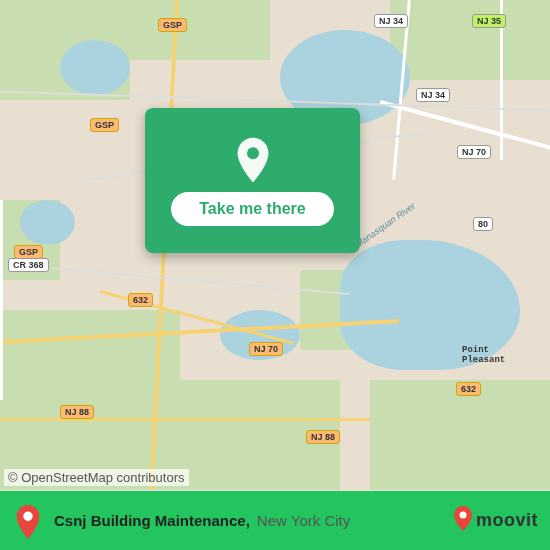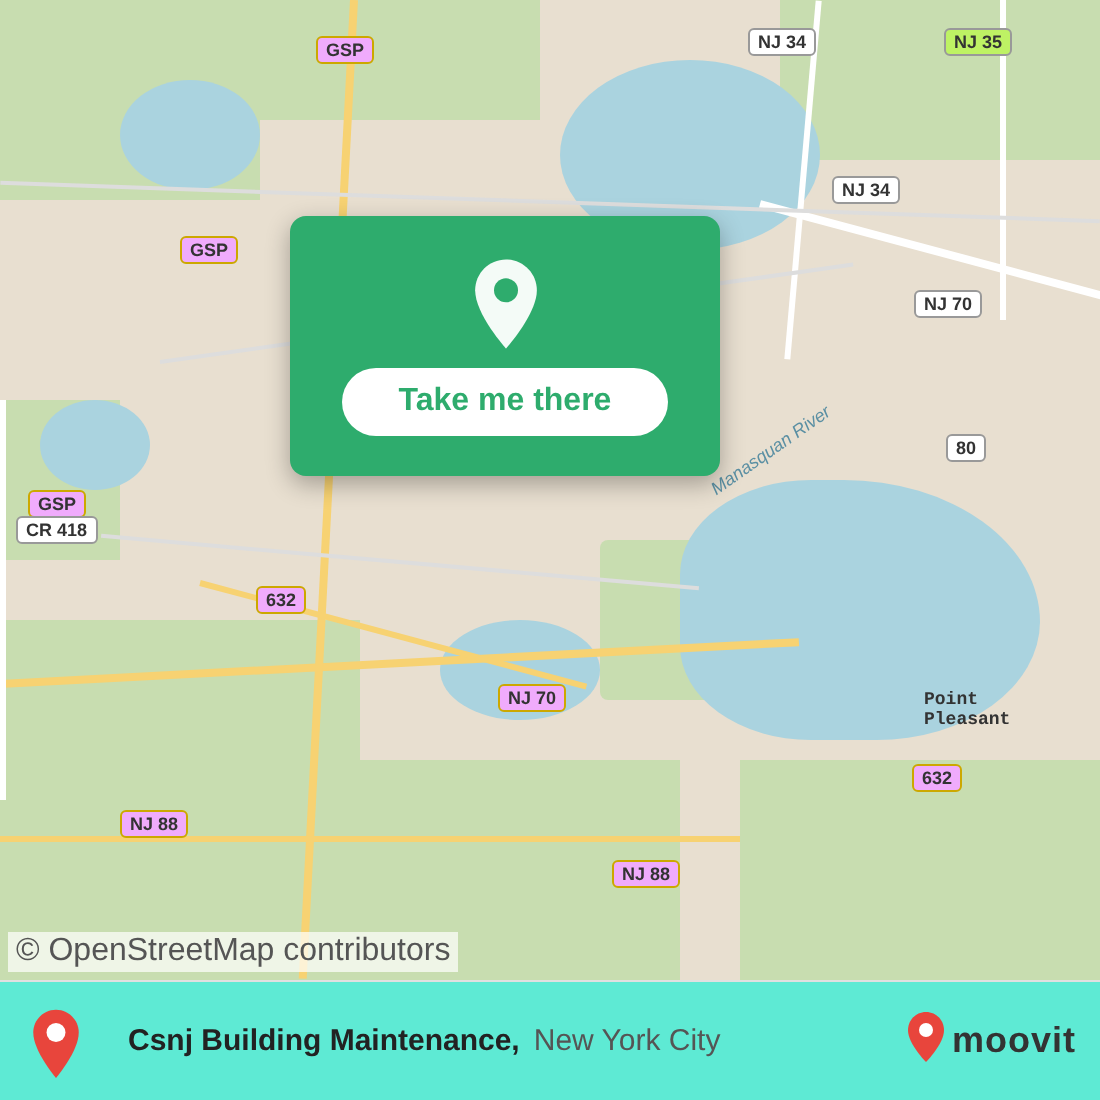--- a/index.html
+++ b/index.html
@@ -45,40 +45,40 @@
 
     
     .green-area {
       position: absolute;
       background: #c8ddb0;
       border-radius: 4px;
     }
 
     .road-label {
       position: absolute;
-      background: #f0abfc;
+      background: #fdba74;
       color: #333;
       font-size: 9px;
       font-weight: bold;
       padding: 1px 4px;
       border-radius: 3px;
       white-space: nowrap;
       border: 1px solid #cca800;
       display: flex;
       align-items: center;
       justify-content: center;
     }
 
     
     #card-overlay {
       position: absolute;
       top: 108px;
       left: 145px;
       width: 215px;
-      height: 130px;
+      height: 145px;
       background: #2eac6d;
       border-radius: 8px;
       display: flex;
       flex-direction: column;
       align-items: center;
       justify-content: center;
       box-shadow: 0 4px 12px rgba(0,0,0,0.3);
     }
 
     #pin-icon {
@@ -97,36 +97,36 @@
       font-weight: 600;
       cursor: pointer;
       white-space: nowrap;
     }
 
     
     #map-copyright {
       position: absolute;
       bottom: 4px;
       left: 4px;
-      font-size: 16px;
+      font-size: 13px;
       color: #555;
       background: rgba(255,255,255,0.7);
       padding: 1px 4px;
     }
 
     
     #bottom-bar {
       width: 550px;
       height: 60px;
-      background: #5eead4;
+      background: #22c55e;
       border-top: 1px solid #e0e0e0;
       display: flex;
       align-items: center;
       padding: 0 12px;
-      gap: 20px;
+      gap: 10px;
     }
 
     #location-icon-bottom {
       width: 32px;
       height: 36px;
       flex-shrink: 0;
     }
 
     #bottom-text {
       flex: 1;
@@ -228,21 +228,21 @@
     <div class="road-label" style="top:18px;left:158px;">GSP</div>
     <div class="road-label" style="top:118px;left:90px;">GSP</div>
     <div class="road-label" style="top:245px;left:14px;">GSP</div>
     <div class="road-label" style="top:14px;left:374px;background:#fff;border-color:#999;">NJ 34</div>
     <div class="road-label" style="top:88px;left:416px;background:#fff;border-color:#999;">NJ 34</div>
     <div class="road-label" style="top:14px;left:472px;background:#bef264;border-color:#999;">NJ 35</div>
     <div class="road-label" style="top:145px;left:457px;background:#fff;border-color:#999;">NJ 70</div>
     <div class="road-label" style="top:342px;left:249px;">NJ 70</div>
     <div class="road-label" style="top:405px;left:60px;">NJ 88</div>
     <div class="road-label" style="top:430px;left:306px;">NJ 88</div>
-    <div class="road-label" style="top:258px;left:8px;background:#fff;border-color:#999;">CR 418</div>
+    <div class="road-label" style="top:258px;left:8px;background:#fff;border-color:#999;">CR 368</div>
     <div class="road-label" style="top:293px;left:128px;">632</div>
     <div class="road-label" style="top:382px;left:456px;">632</div>
     <div class="road-label" style="top:217px;left:473px;background:#fff;border-color:#999;">80</div>
 
     <div id="card-overlay">
 
       <svg id="pin-icon" viewBox="0 0 48 56" xmlns="http://www.w3.org/2000/svg">
         <path d="M24 2C14.06 2 6 10.06 6 20c0 14 18 34 18 34s18-20 18-34C42 10.06 33.94 2 24 2z" fill="white" opacity="0.95"></path>
         <circle cx="24" cy="20" r="7" fill="#2eac6d"></circle>
       </svg>

